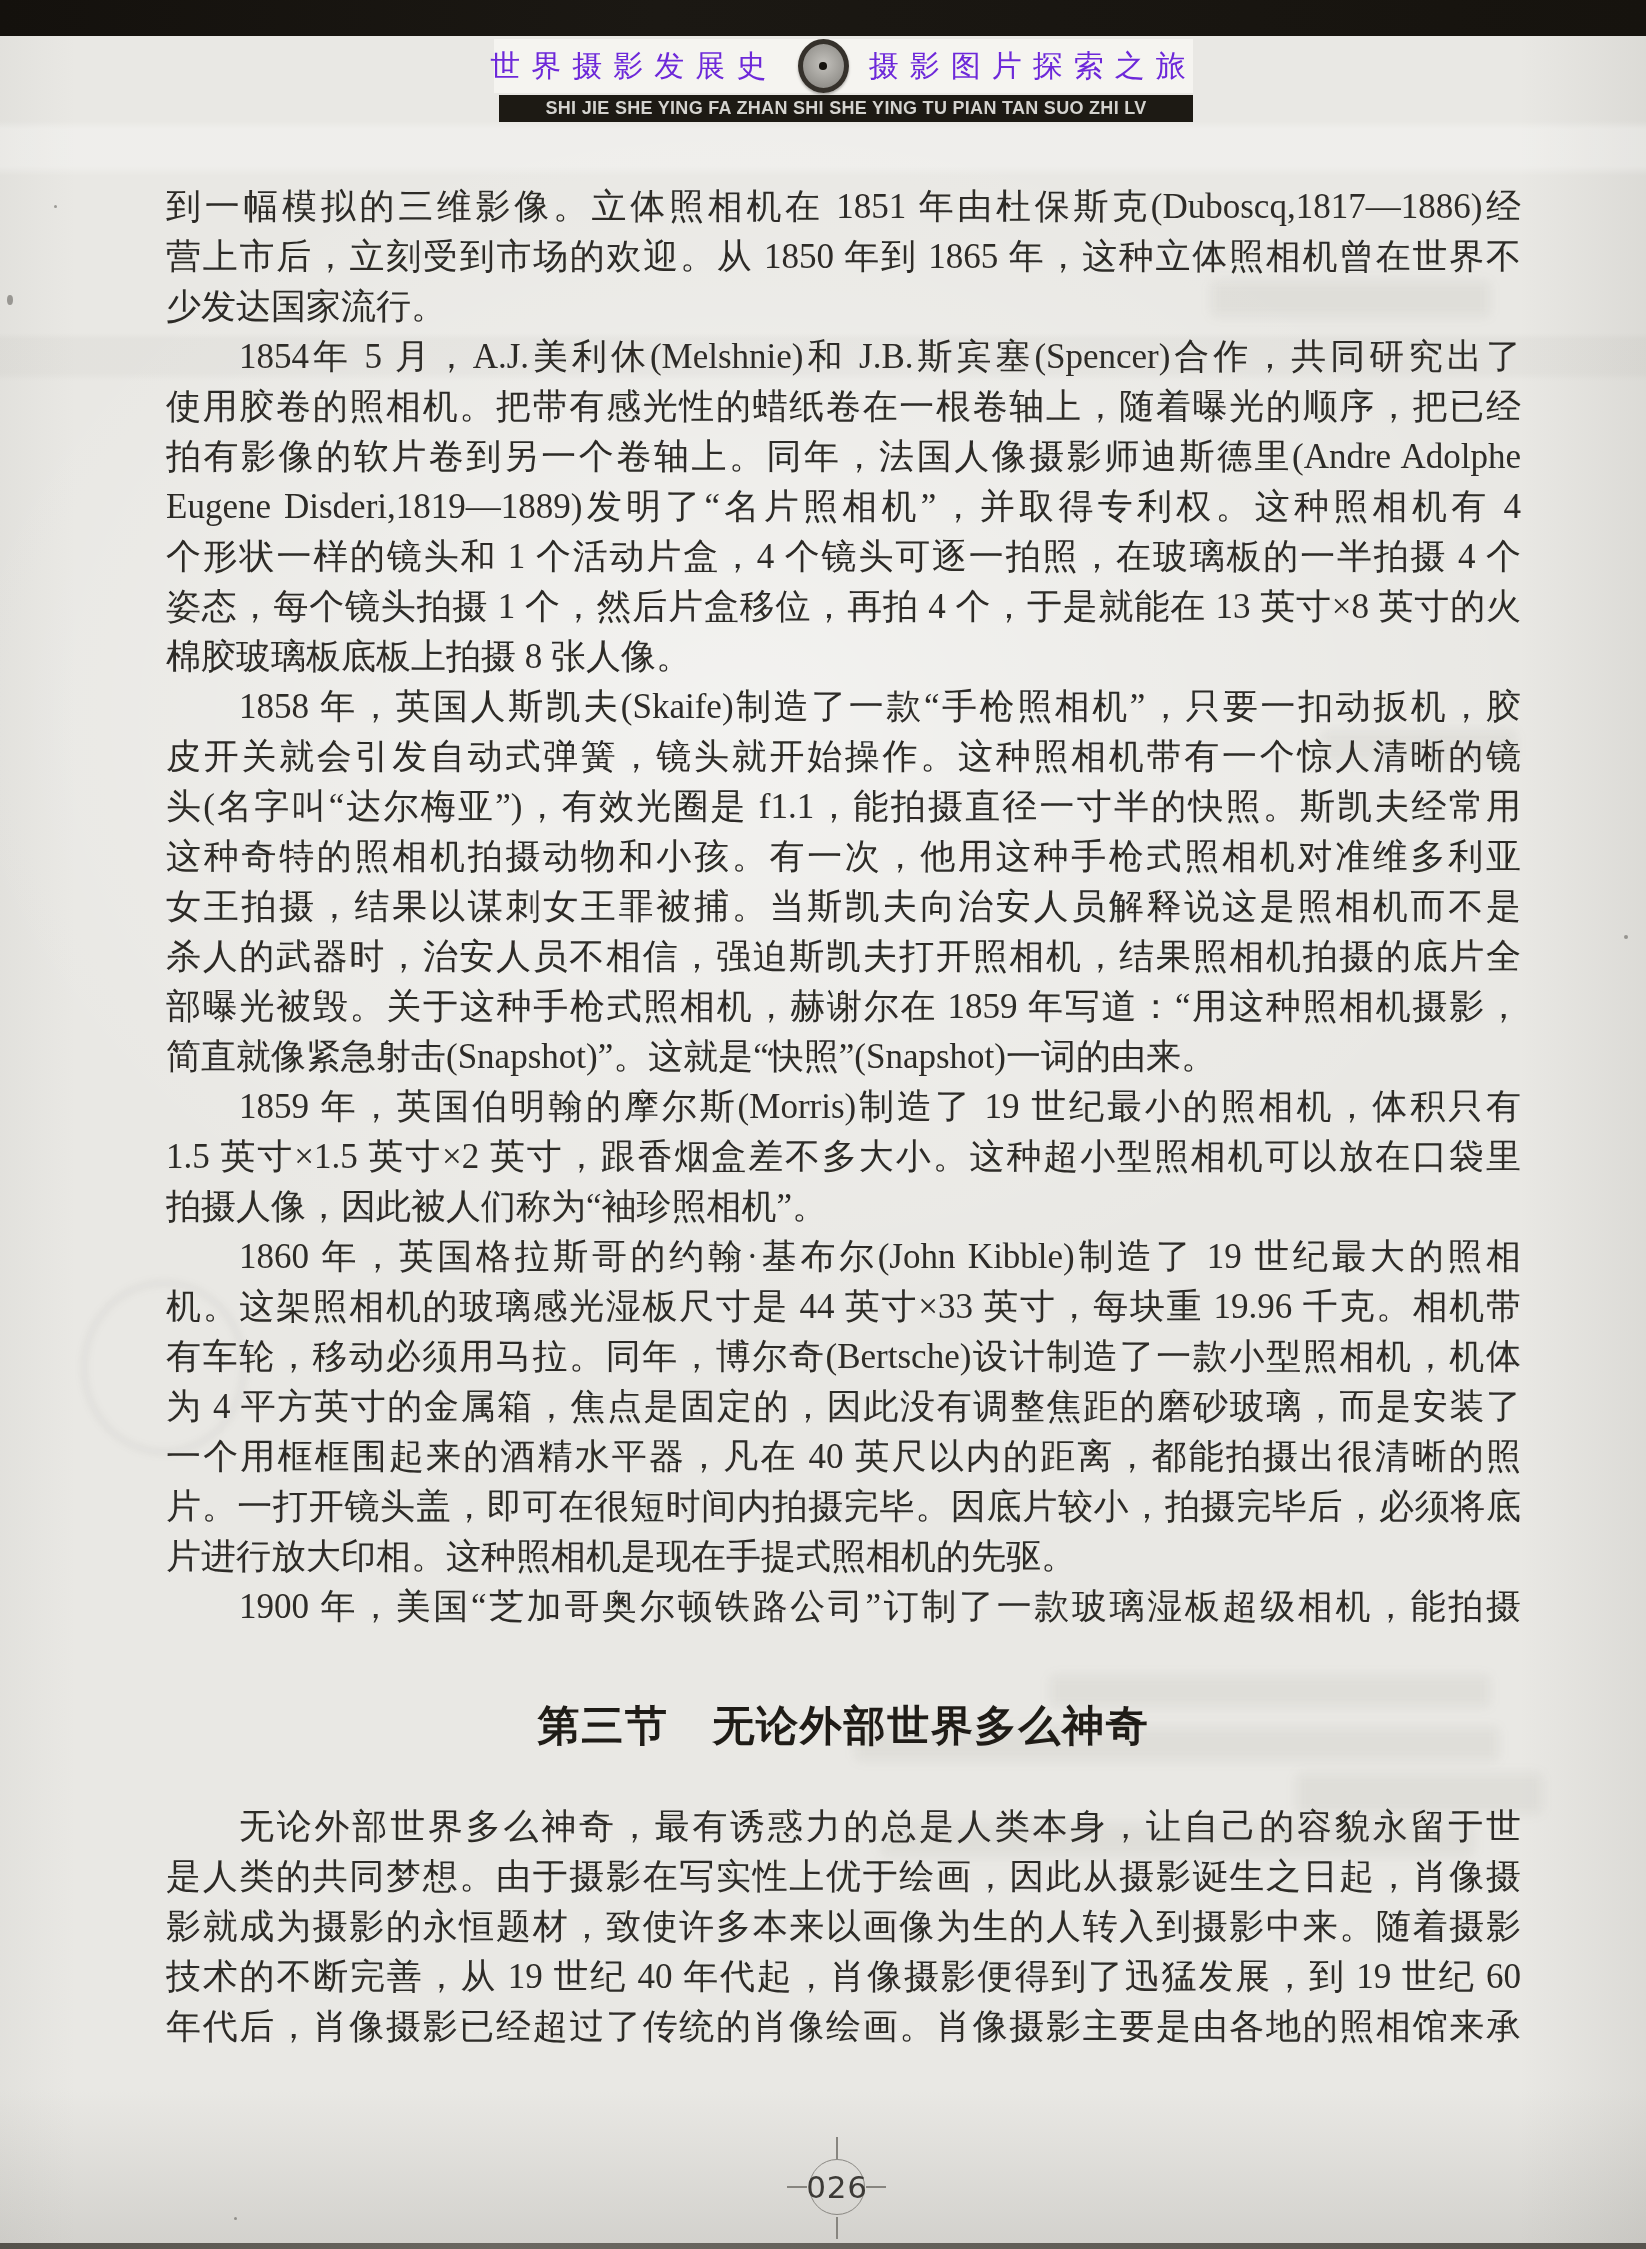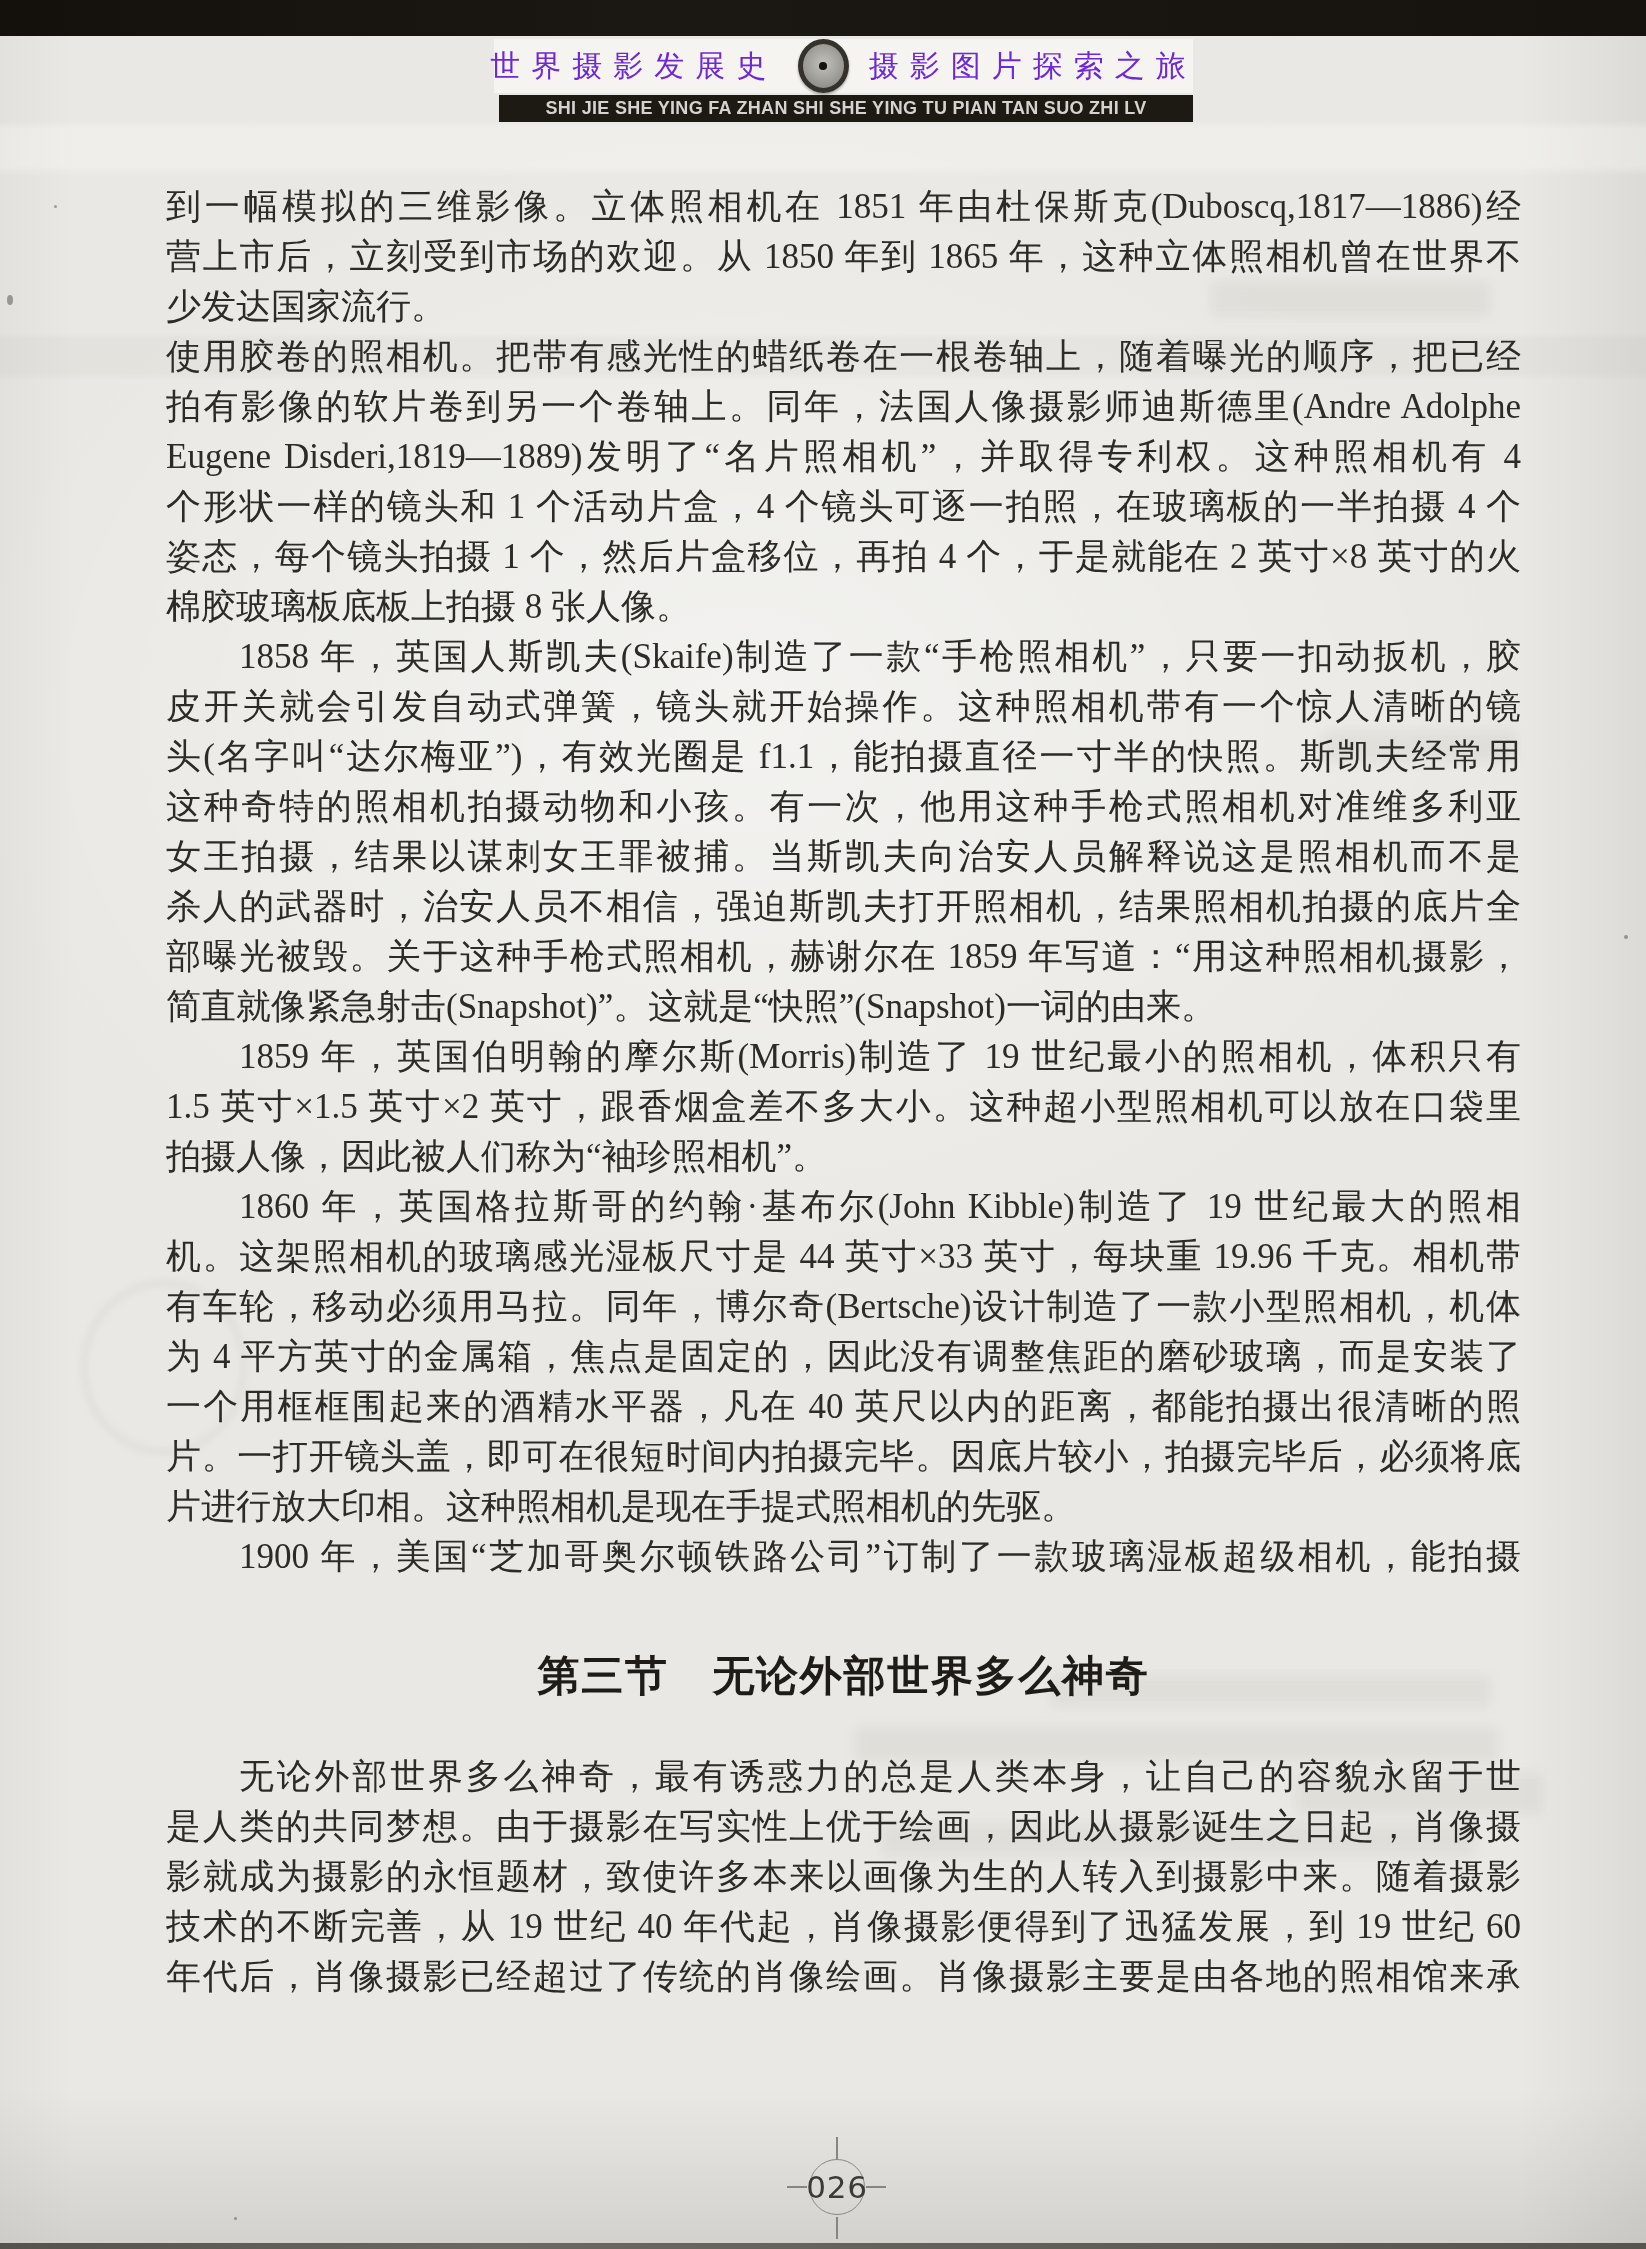--- a/index.html
+++ b/index.html
@@ -90,30 +90,31 @@
 
   <div class="bodytext">
     <div>
 
         <div class="line just">到一幅模拟的三维影像。立体照相机在 1851 年由杜保斯克(Duboscq,1817—1886)经</div>
 
         <div class="line just">营上市后，立刻受到市场的欢迎。从 1850 年到 1865 年，这种立体照相机曾在世界不</div>
 
         <div class="line end">少发达国家流行。</div>
 
+        <div class="line ind just">1854年 5 月，A.J.美利休(Melshnie)和 J.B.斯宾塞(Spencer)合作，共同研究出了</div>
 
         <div class="line just">使用胶卷的照相机。把带有感光性的蜡纸卷在一根卷轴上，随着曝光的顺序，把已经</div>
 
         <div class="line just">拍有影像的软片卷到另一个卷轴上。同年，法国人像摄影师迪斯德里(Andre Adolphe</div>
 
         <div class="line just">Eugene Disderi,1819—1889)发明了“名片照相机”，并取得专利权。这种照相机有 4</div>
 
         <div class="line just">个形状一样的镜头和 1 个活动片盒，4 个镜头可逐一拍照，在玻璃板的一半拍摄 4 个</div>
 
-        <div class="line just">姿态，每个镜头拍摄 1 个，然后片盒移位，再拍 4 个，于是就能在 2 英寸×8 英寸的火</div>
+        <div class="line just">姿态，每个镜头拍摄 1 个，然后片盒移位，再拍 4 个，于是就能在 13 英寸×8 英寸的火</div>
 
         <div class="line end">棉胶玻璃板底板上拍摄 8 张人像。</div>
 
         <div class="line ind just">1858 年，英国人斯凯夫(Skaife)制造了一款“手枪照相机”，只要一扣动扳机，胶</div>
 
         <div class="line just">皮开关就会引发自动式弹簧，镜头就开始操作。这种照相机带有一个惊人清晰的镜</div>
 
         <div class="line just">头(名字叫“达尔梅亚”)，有效光圈是 f1.1，能拍摄直径一寸半的快照。斯凯夫经常用</div>
 
         <div class="line just">这种奇特的照相机拍摄动物和小孩。有一次，他用这种手枪式照相机对准维多利亚</div>

